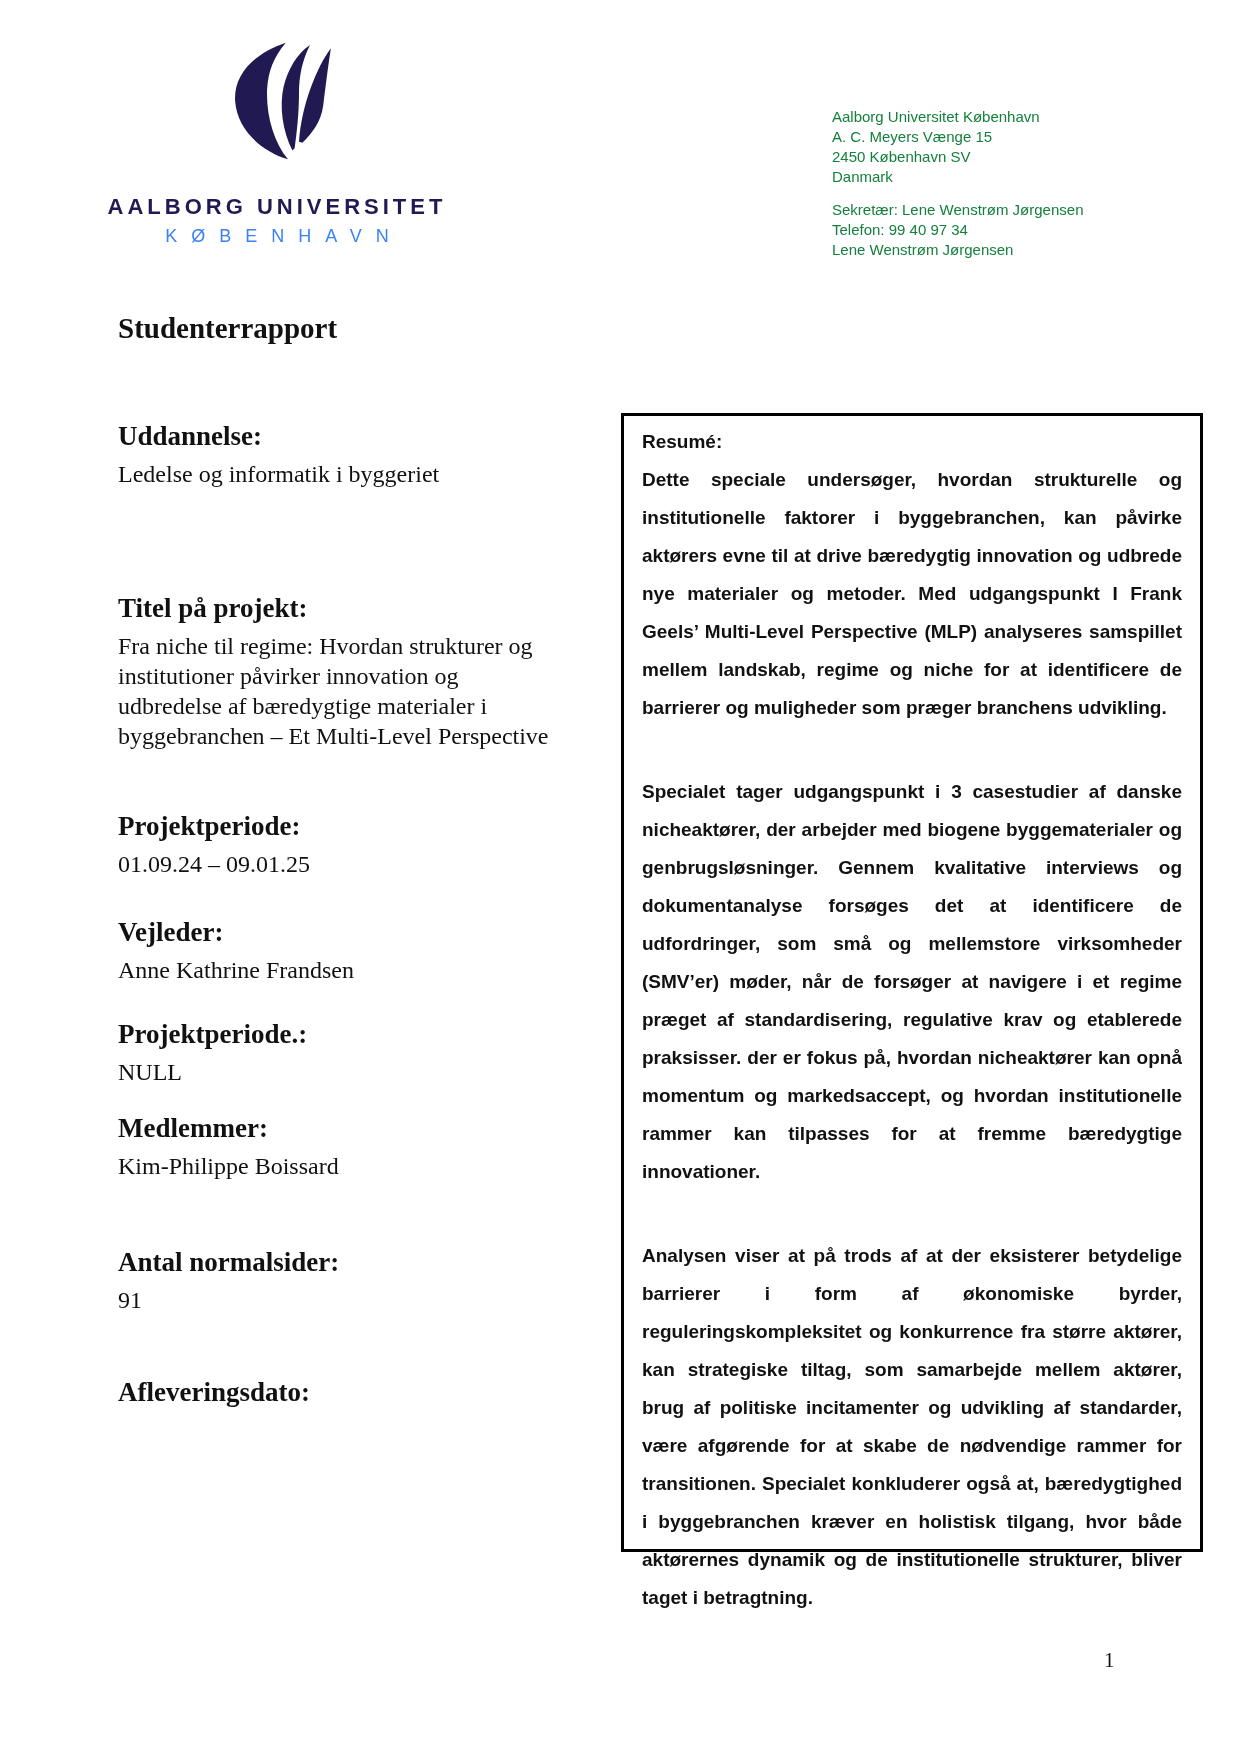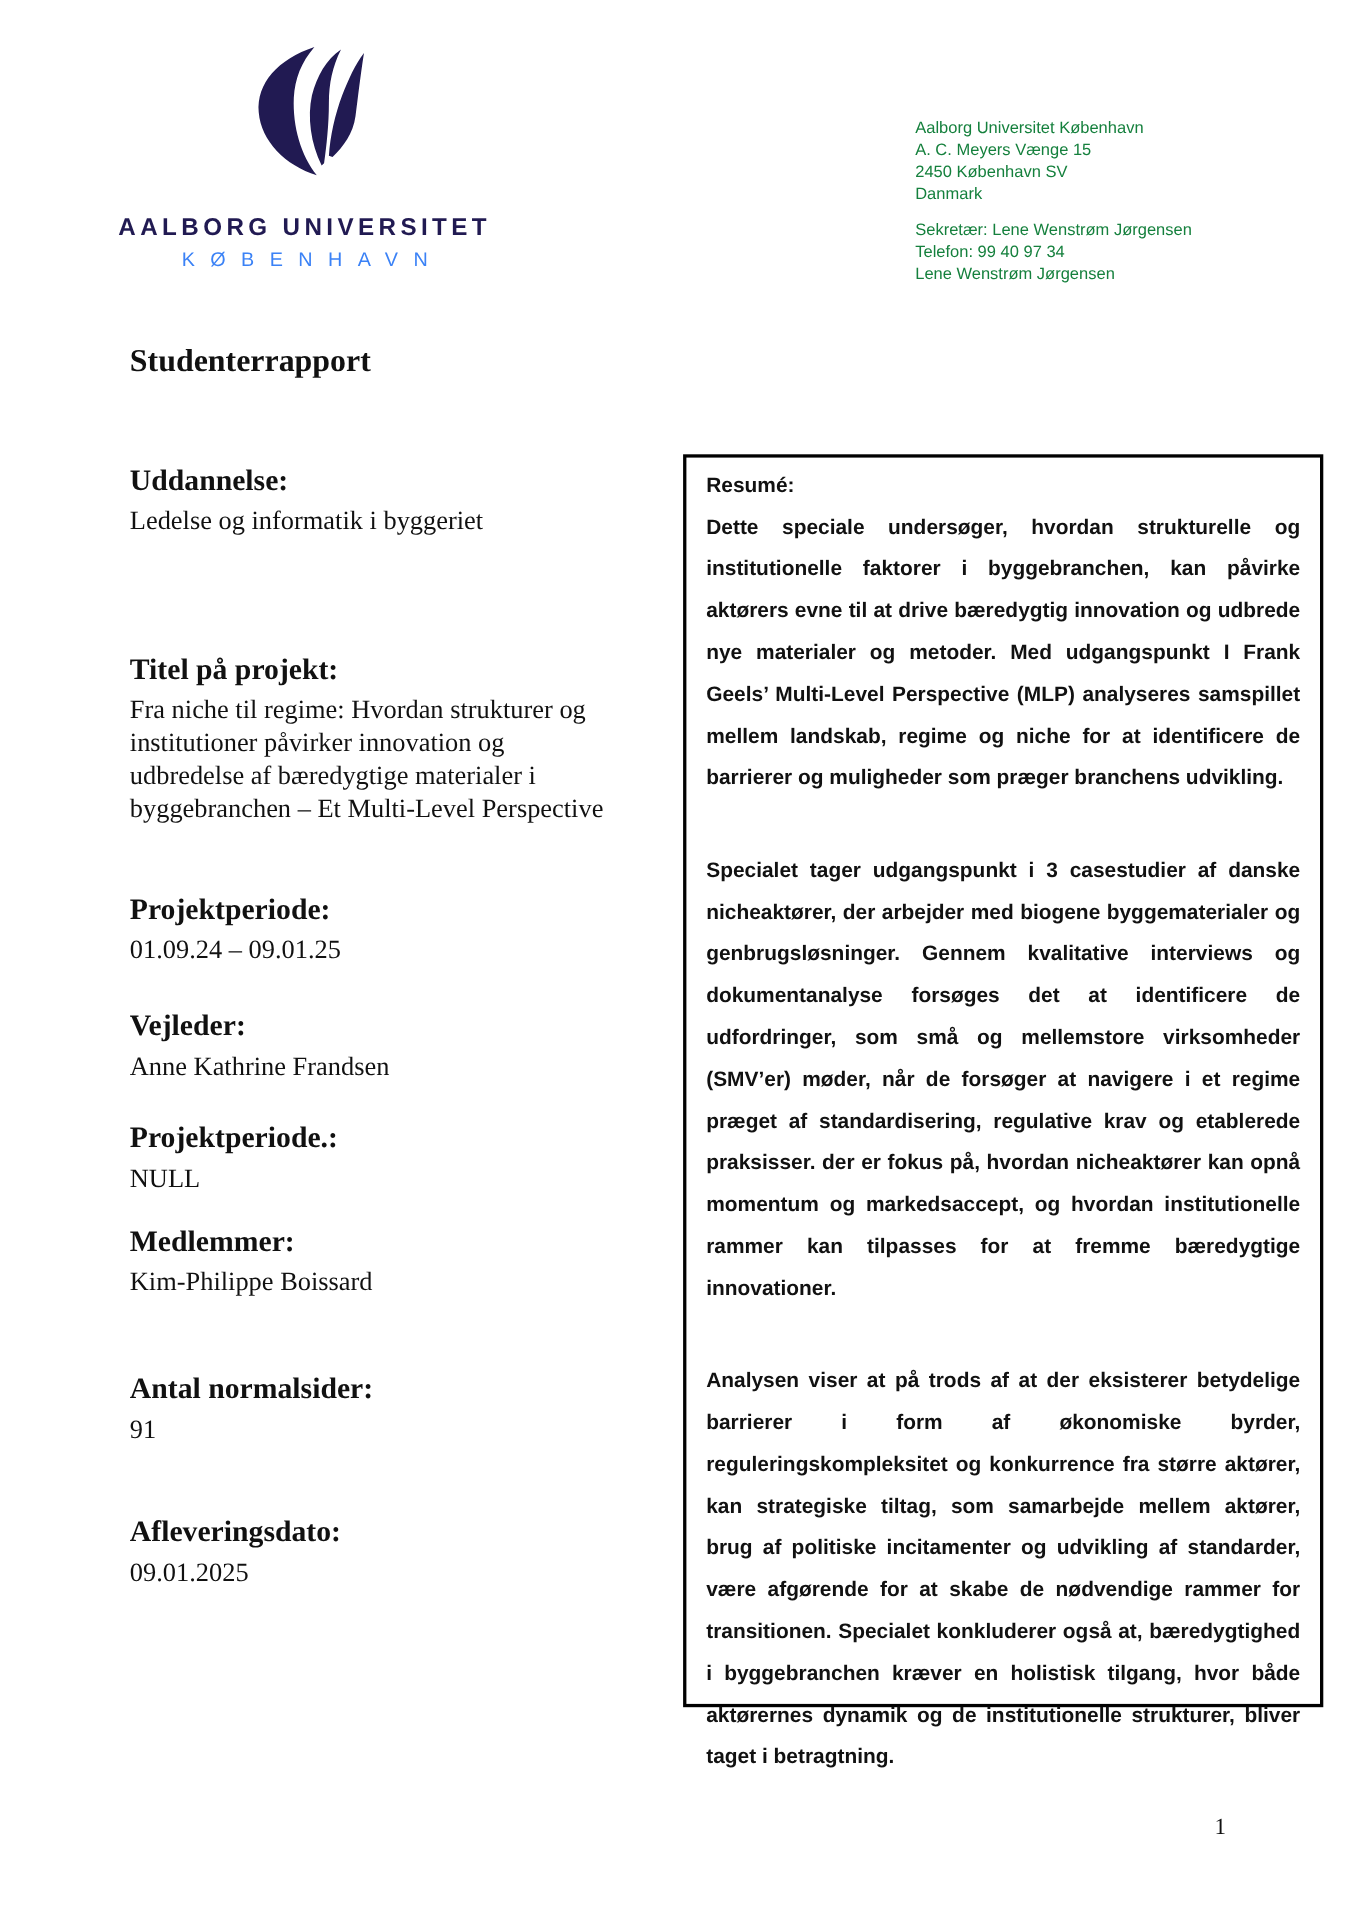--- a/index.html
+++ b/index.html
@@ -95,21 +95,20 @@
   <div class="field f6">
     <p class="flabel">Medlemmer:</p>
     <p class="fvalue">Kim-Philippe Boissard</p>
   </div>
   <div class="field f7">
     <p class="flabel">Antal normalsider:</p>
     <p class="fvalue">91</p>
   </div>
   <div class="field f8">
     <p class="flabel">Afleveringsdato:</p>
-    <p class="fvalue">09.01.2025</p>
   </div>
 
   <aside class="resume-box">
     <p class="resume-label">Resumé:</p>
     <p class="resume-p">Dette speciale undersøger, hvordan strukturelle og institutionelle faktorer i byggebranchen, kan påvirke aktørers evne til at drive bæredygtig innovation og udbrede nye materialer og metoder. Med udgangspunkt I Frank Geels’ Multi-Level Perspective (MLP) analyseres samspillet mellem landskab, regime og niche for at identificere de barrierer og muligheder som præger branchens udvikling.</p>
     <p class="resume-p">Specialet tager udgangspunkt i 3 casestudier af danske nicheaktører, der  arbejder med biogene byggematerialer og genbrugsløsninger. Gennem kvalitative interviews og dokumentanalyse forsøges det at identificere de udfordringer, som små og mellemstore virksomheder (SMV’er) møder, når de forsøger at navigere i et regime præget af standardisering, regulative krav og etablerede praksisser. der er fokus på, hvordan nicheaktører kan opnå momentum og markedsaccept, og hvordan institutionelle rammer kan tilpasses for at fremme bæredygtige innovationer.</p>
     <p class="resume-p">Analysen viser at på trods af at der eksisterer betydelige barrierer i form af økonomiske byrder, reguleringskompleksitet og konkurrence fra større aktører, kan strategiske tiltag, som samarbejde mellem aktører, brug af politiske incitamenter og udvikling af standarder, være afgørende for at skabe de nødvendige rammer for transitionen. Specialet konkluderer også at, bæredygtighed i byggebranchen kræver en holistisk tilgang, hvor både aktørernes dynamik og de institutionelle strukturer, bliver taget i betragtning.</p>
   </aside>
 
   <div class="pageno">1</div>

